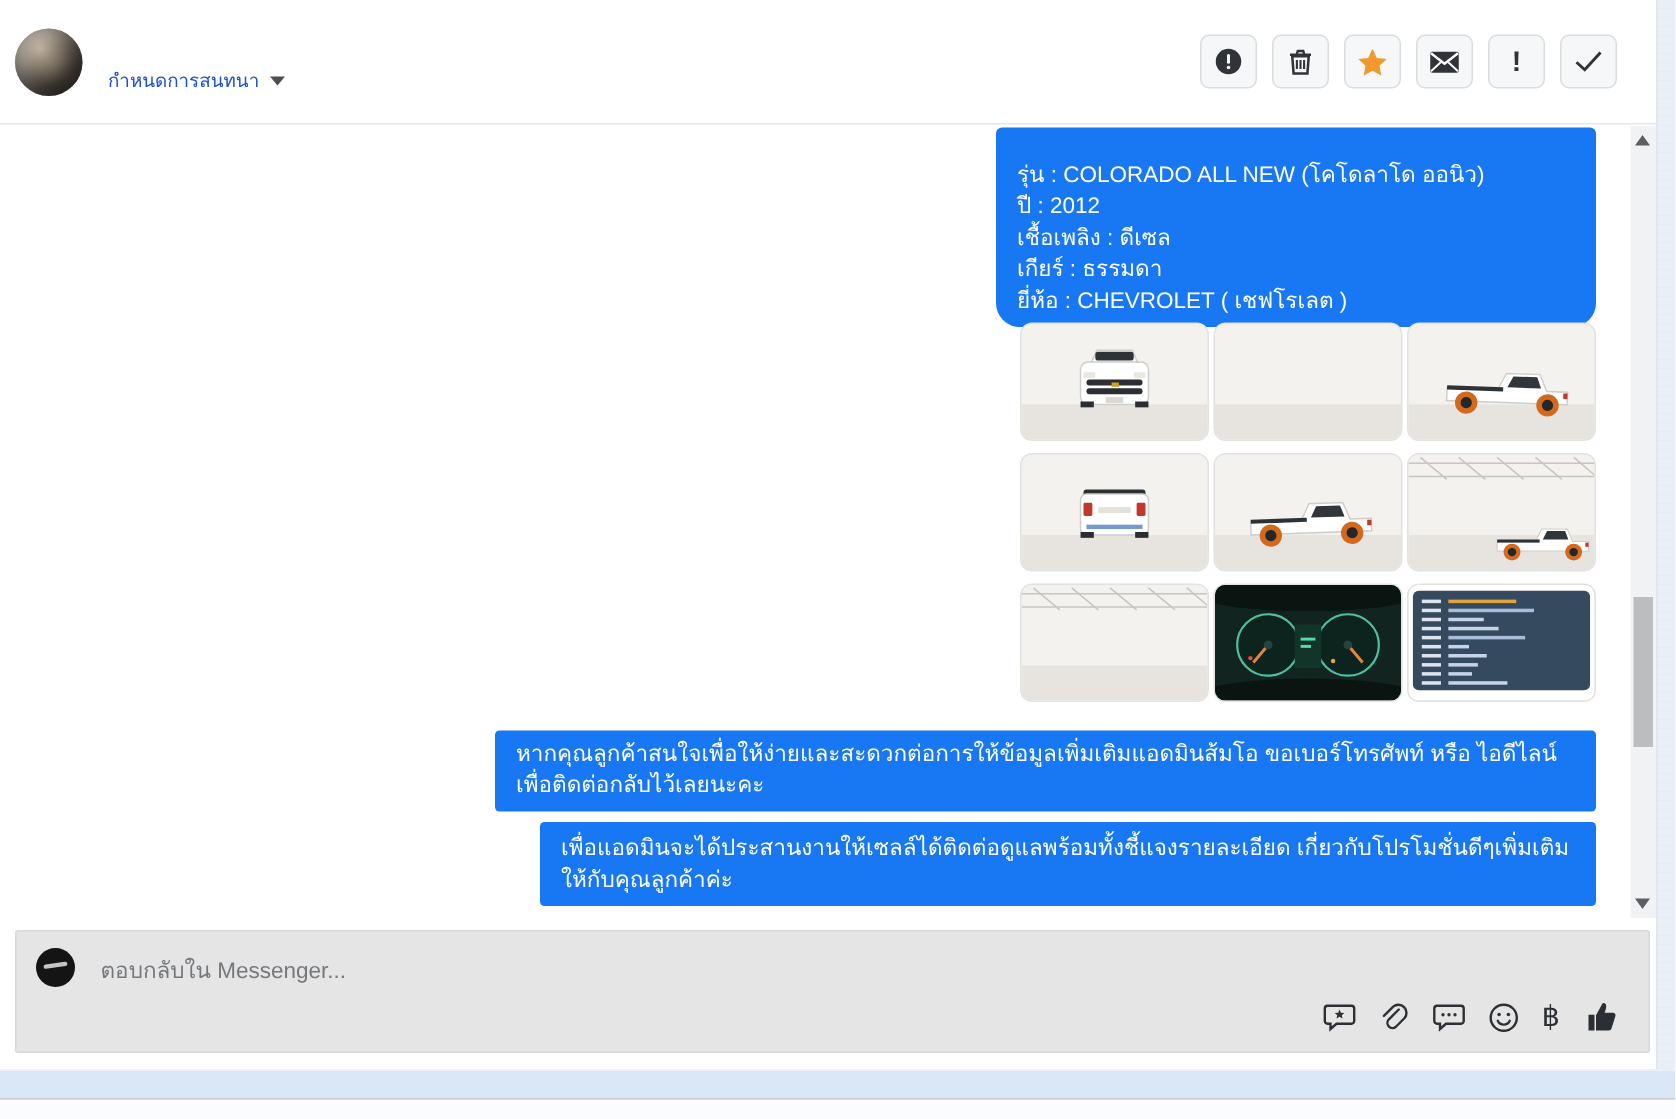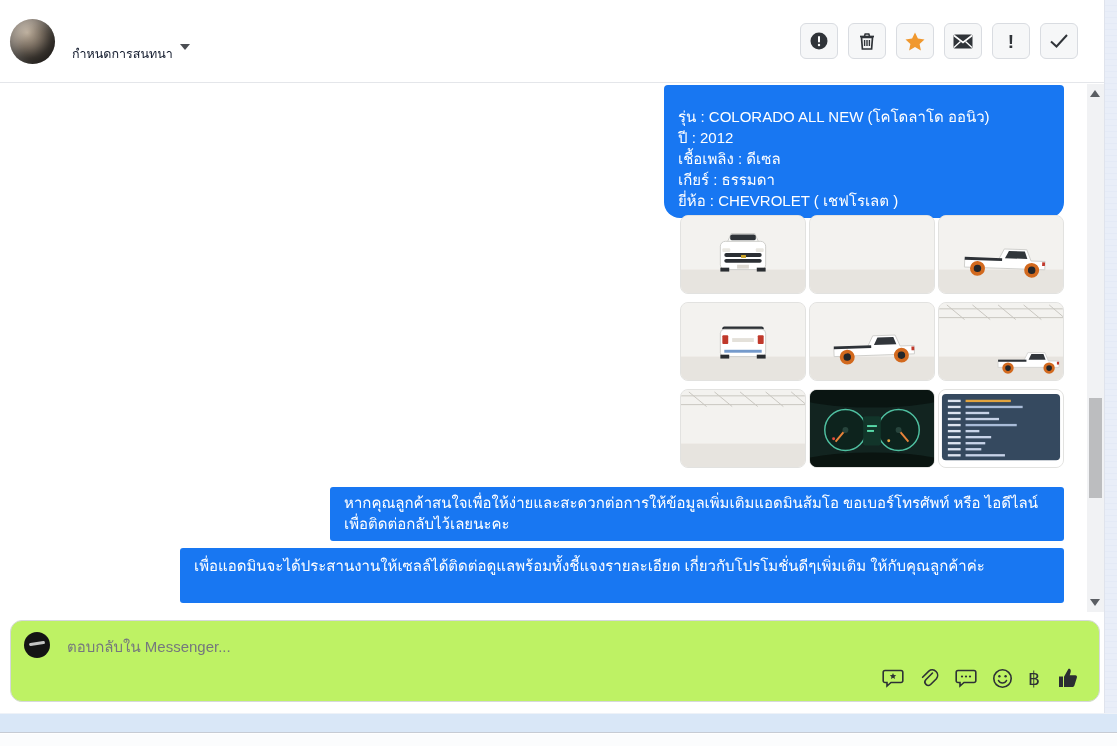--- a/index.html
+++ b/index.html
@@ -10,57 +10,57 @@
     font-family:"Liberation Sans","DejaVu Sans",sans-serif;
   }
   
   .header { position:absolute; top:0; left:0; width:1104px; height:83px; background:#fff; border-bottom:1px solid #e4e6ea; }
   .avatar {
     position:absolute; left:10px; top:19px; width:45px; height:45px; border-radius:50%;
     background: radial-gradient(circle at 38% 30%, #b9aa97 0%, #7b6f62 34%, #47413a 62%, #262220 100%);
     box-shadow: inset -6px -8px 12px rgba(0,0,0,.35), inset 8px 6px 10px rgba(255,255,255,.25);
   }
   .hname { position:absolute; left:72px; top:19px; font-size:15px; font-weight:bold; color:#111417; letter-spacing:.2px; }
-  .hsub  { position:absolute; left:72px; top:44px; font-size:12.5px; color:#0f172a; display:flex; align-items:flex-start; gap:7px; cursor:pointer; }
+  .hsub  { position:absolute; left:72px; top:44px; font-size:12.5px; color:#1d4ed8; display:flex; align-items:center; gap:7px; cursor:pointer; }
   .caret-down { width:0; height:0; border-left:5px solid transparent; border-right:5px solid transparent; border-top:6px solid #4b4e53; display:inline-block; }
   .actions { position:absolute; top:23px; left:800px; display:flex; gap:10px; }
   .abtn {
     width:38px; height:36px; border-radius:6px; background:#f6f7f8; border:1px solid #d9dce1;
     display:flex; align-items:center; justify-content:center; cursor:pointer;
   }
   .abtn svg { display:block; }
   .glyph-important { font-size:19px; font-weight:bold; color:#303439; line-height:1; }
   
   .bubble {
     position:absolute; right:53px; background:#1877f2; color:#ffffff;
     font-size:15px; line-height:21px; padding:5px 14px 7px; border-radius:3px;
     white-space:pre-line;
   }
   .bubble.first { top:85px; width:400px; border-radius:4px 4px 16px 16px; padding-top:21px; min-height:113px; }
   .bubble.second { top:487px; width:734px; min-height:52px; }
-  .bubble.third { top:548px; width:884px; min-height:55px; padding-top:7px; }
+  .bubble.third { top:548px; width:704px; min-height:55px; padding-top:7px; }
   .photo-grid {
     position:absolute; top:215px; right:53px; width:384px;
     display:grid; grid-template-columns:repeat(3,126px); gap:8px 3px;
   }
   .tile {
     width:126px; height:79px; border-radius:8px; overflow:hidden; cursor:pointer;
     border:1px solid #e2e2e0; background:#f1f0ed;
   }
   .tile svg { display:block; width:100%; height:100%; }
   
   .sbar { position:absolute; left:1087px; top:84px; width:17px; height:528px; background:#f1f2f4; }
   .sbar .arr { position:absolute; left:3px; width:0; height:0; border-left:5.5px solid transparent; border-right:5.5px solid transparent; cursor:pointer; }
   .sbar .arr.up   { top:6px;    border-bottom:7px solid #5b5e63; }
   .sbar .arr.down { bottom:6px; border-top:7px solid #5b5e63; }
   .sbar .thumb { position:absolute; left:2px; top:314px; width:13px; height:100px; background:#bcbdbf; cursor:grab; }
   
   .composer {
     position:absolute; left:10px; top:620px; width:1090px; height:82px;
-    background:#bef264; border:1px solid #d6d8dc; border-radius:12px;
+    background:#e5e5e5; border:1px solid #d6d8dc; border-radius:2px;
   }
   .c-avatar {
     position:absolute; left:13px; top:11px; width:26px; height:26px; border-radius:50%;
     background:#141414; overflow:hidden;
   }
   .c-avatar:after{ content:""; position:absolute; left:5px; top:10px; width:16px; height:3px; background:rgba(255,255,255,.75); border-radius:2px; transform:rotate(-8deg); }
   .c-input { position:absolute; left:56px; top:14px; font-size:15px; color:#75787d; cursor:text; width:700px; }
   .c-icons { position:absolute; right:18px; bottom:10px; display:flex; align-items:center; gap:15px; }
   .c-icons .ci { display:flex; align-items:center; justify-content:center; cursor:pointer; }
   .baht { font-family:"DejaVu Sans",sans-serif; font-size:19px; color:#2d3135; }

